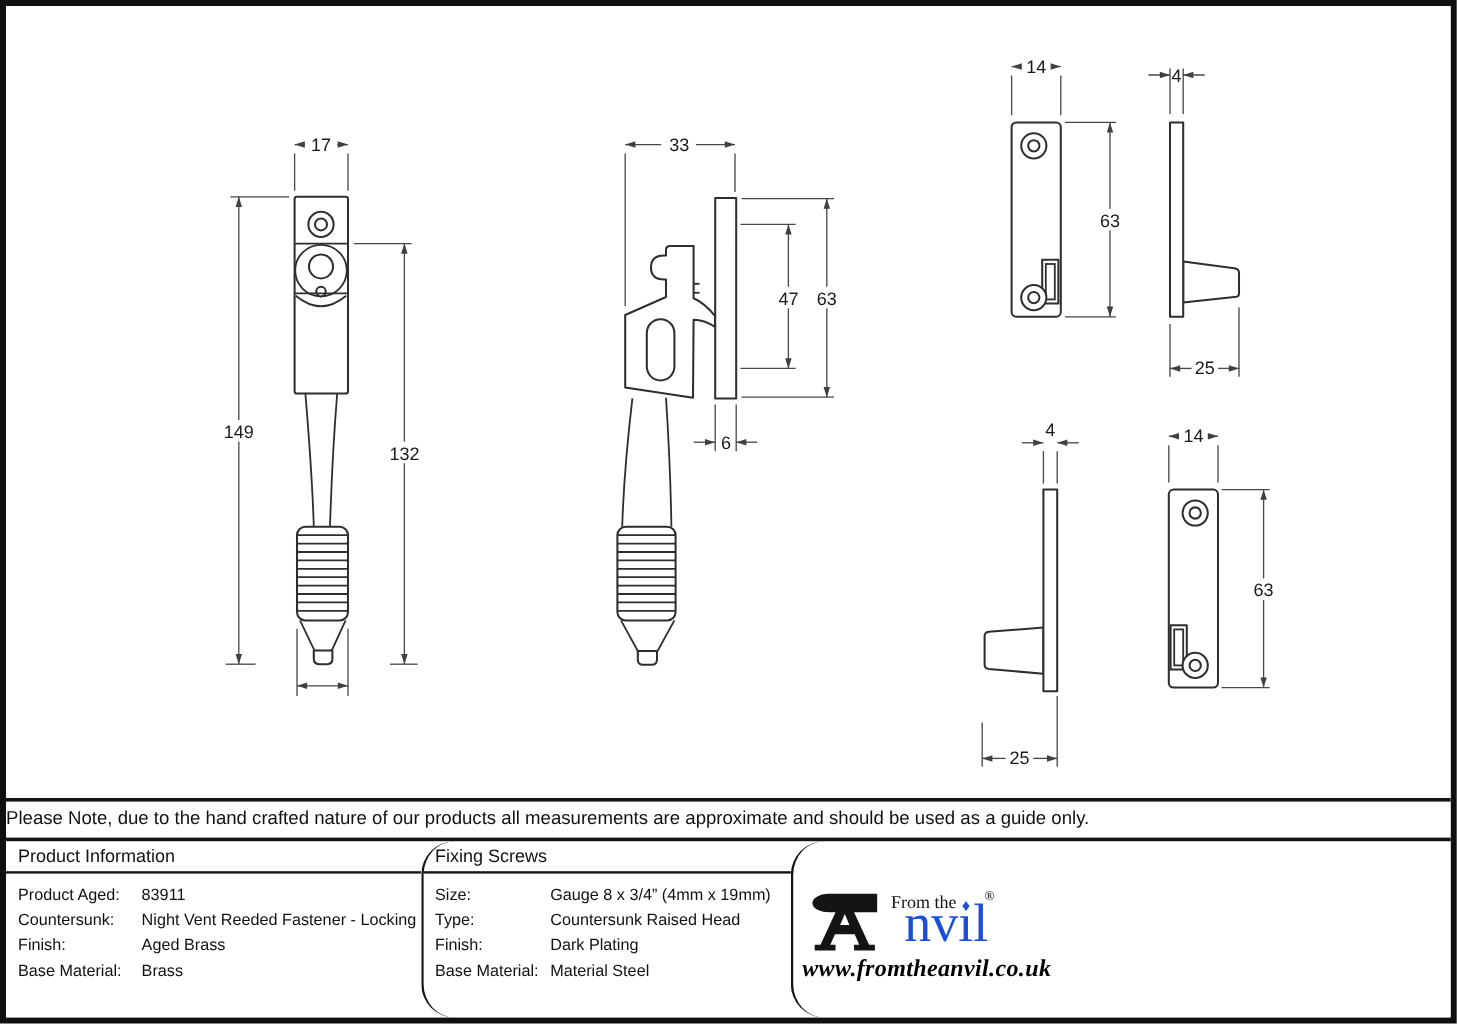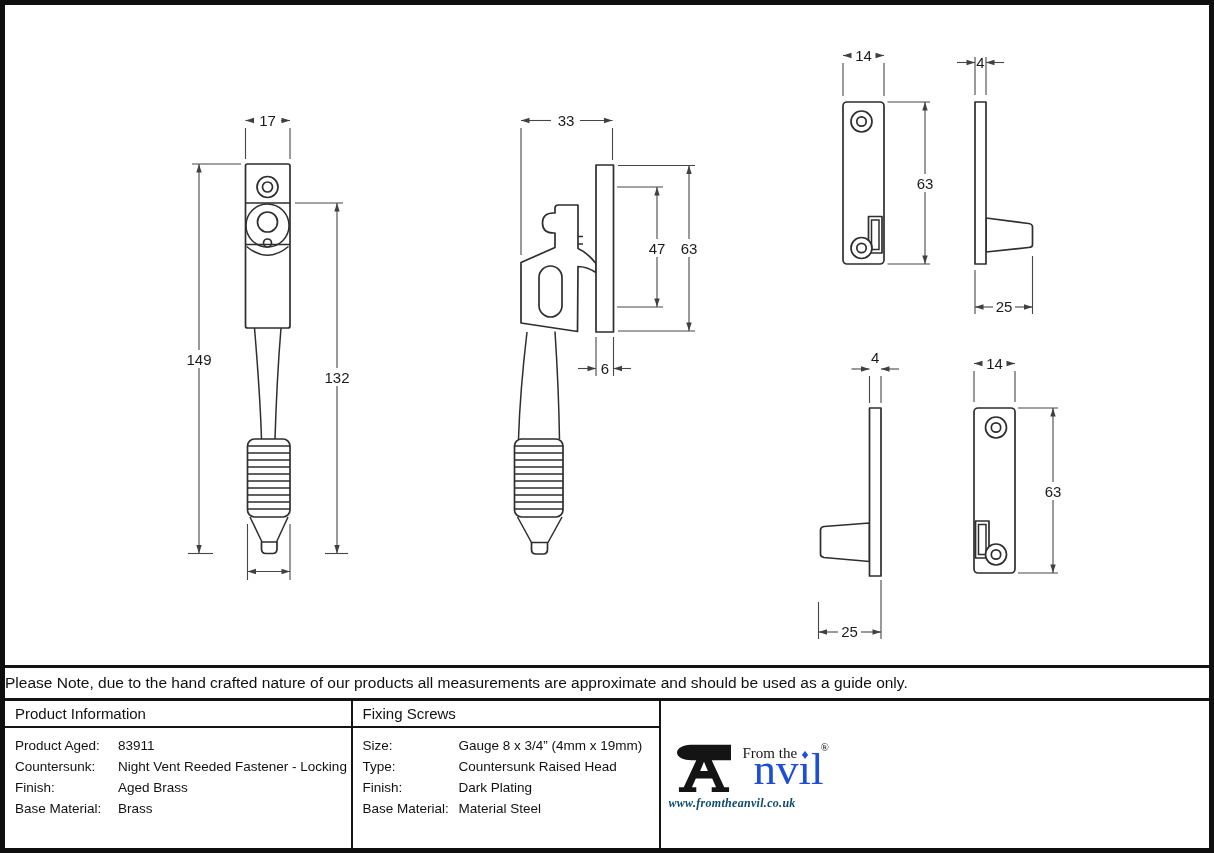--- a/index.html
+++ b/index.html
@@ -25,21 +25,21 @@
     position:absolute;left:0;right:0;top:660px;height:30px;
     border-top:3px solid #141414;
     line-height:30px;font-size:15.5px;
     box-sizing:content-box;white-space:nowrap;
   }
   .tbl{
     position:absolute;left:0;right:0;top:693px;bottom:0;
     border-top:3px solid #141414;
     display:flex;
   }
-  .col{box-sizing:border-box;}
+  .col{box-sizing:border-box;border-radius:28px;}
   .col.c1{width:345.5px;}
   .col.c2{width:318.5px;border-left:2.5px solid #141414;}
   .col.c3{width:308px;border-left:2.5px solid #141414;}
   .col.c4{flex:1;border-left:2.5px solid #141414;position:relative;}
   .col-h{
     height:25px;line-height:26px;border-bottom:2.5px solid #141414;
     padding-left:10px;font-size:15px;white-space:nowrap;
   }
   .col-b{padding:7px 0 0 10px;font-size:13.5px;line-height:21px;}
   .kv{display:flex;white-space:nowrap;}
@@ -50,21 +50,21 @@
   .logo-anvil{position:absolute;left:14px;top:40px;}
   .logo-fromthe{position:absolute;left:82px;top:44px;
      font-family:"Liberation Serif",serif;font-size:15px;color:#151515;white-space:nowrap;}
   .logo-word{position:absolute;left:93px;top:46px;
      font-family:"Liberation Serif",serif;font-size:45px;color:#1d4ed8;line-height:45px;}
   .logo-diamond{position:absolute;left:47px;top:1px;font-size:14px;background:#fff;
      line-height:13px;padding:0 1px;font-family:"Liberation Sans",sans-serif;}
   .logo-reg{position:absolute;left:160px;top:40px;font-size:11px;font-family:"Liberation Serif",serif;}
   .logo-url{position:absolute;left:8px;top:95px;
      font-family:"Liberation Serif",serif;font-style:italic;font-weight:bold;
-     font-size:12px;letter-spacing:0.3px;color:#0c4a6e;white-space:nowrap;}
+     font-size:20px;letter-spacing:0.3px;color:#000000;white-space:nowrap;}
 </style>
 </head>
 <body>
 
 <div class="page">
 
   <svg class="sheet" width="1204" height="660" viewBox="5 0 1204 660">
 
     <g>
 

